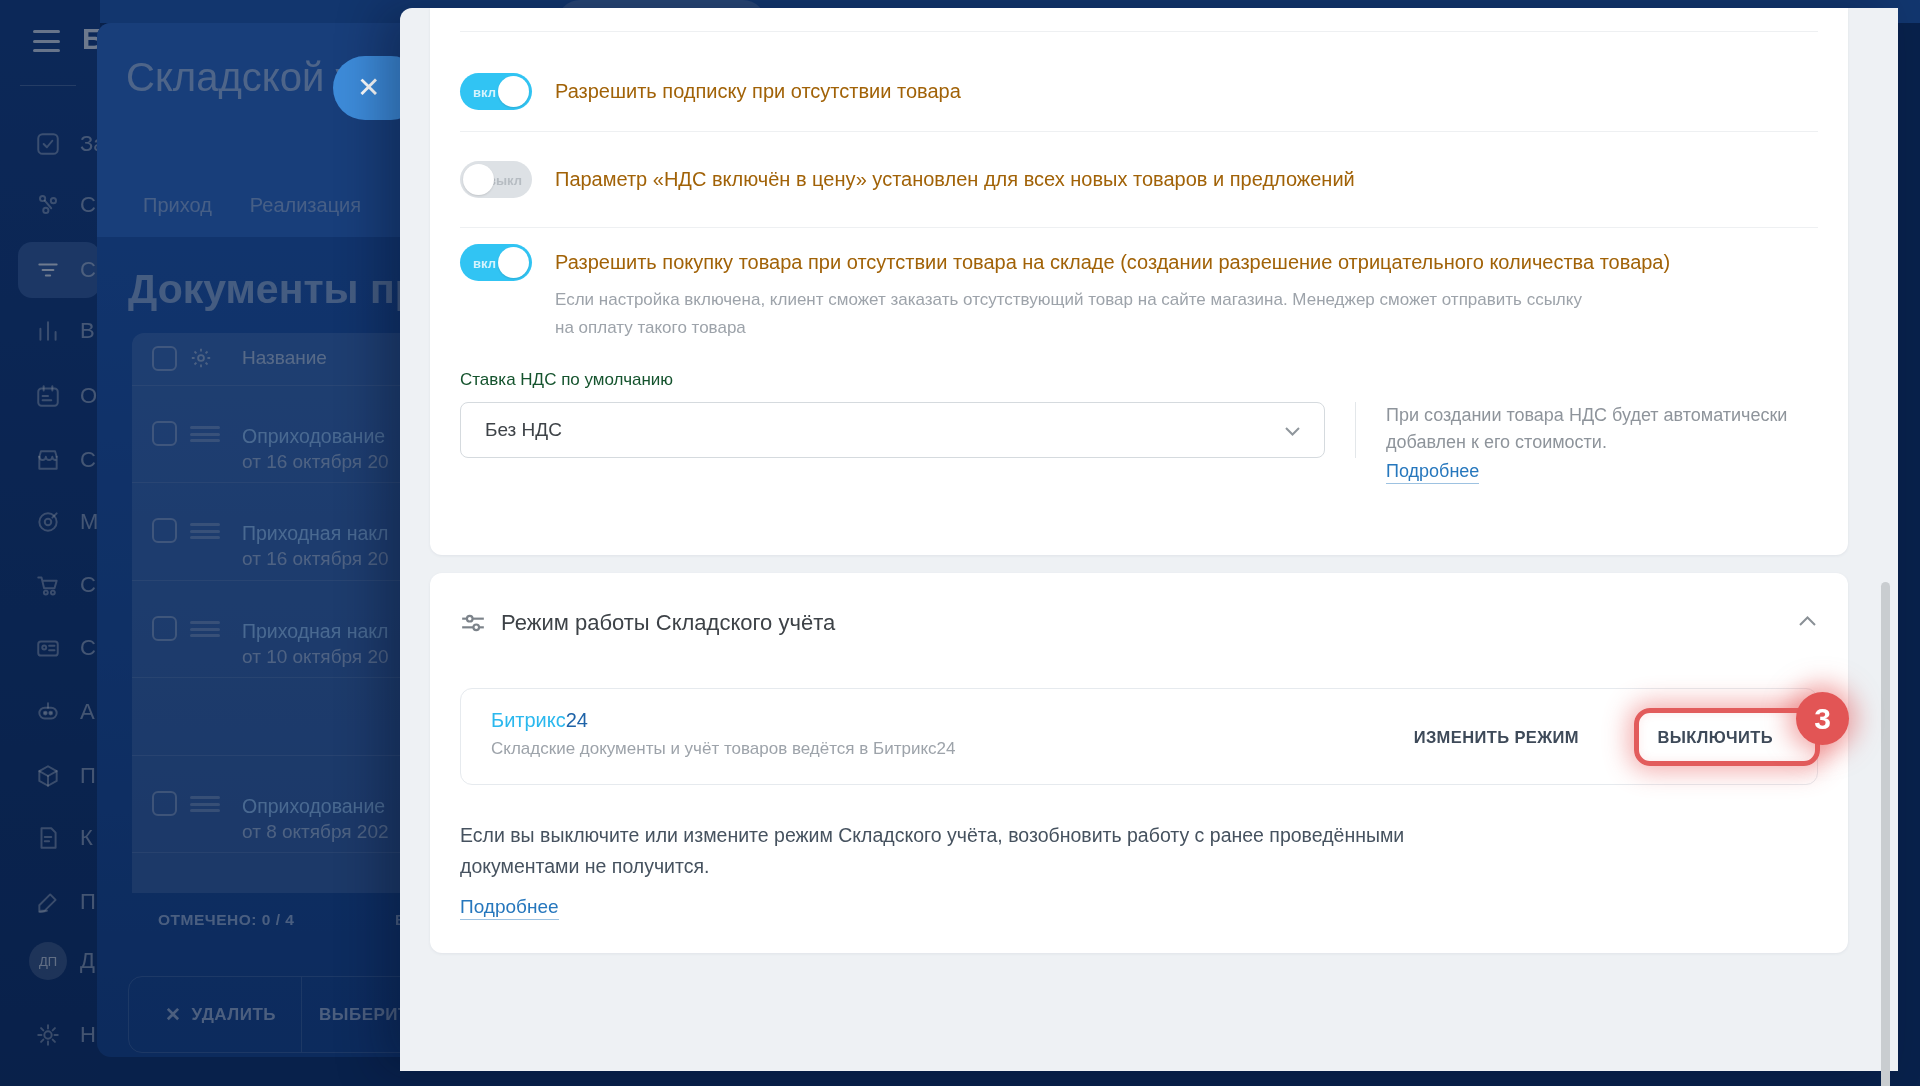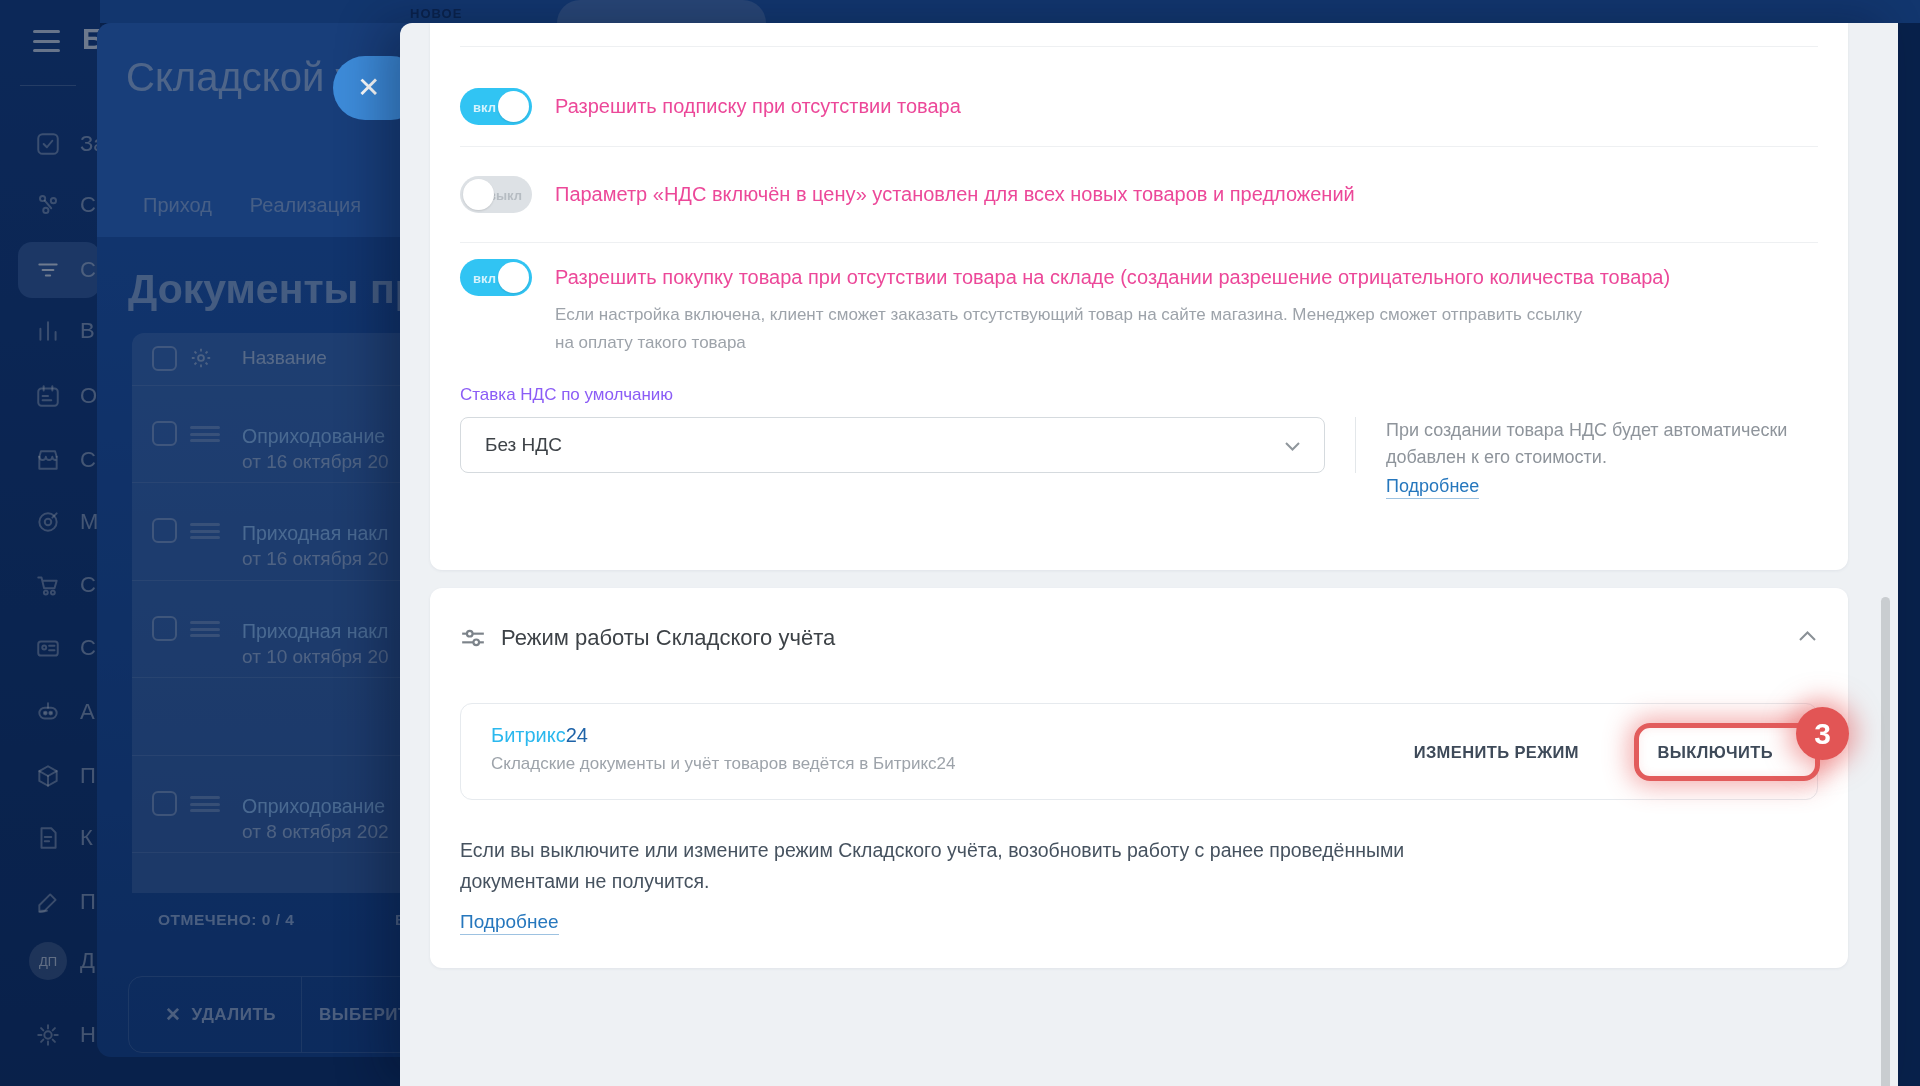--- a/index.html
+++ b/index.html
@@ -51,21 +51,21 @@
   .x-glyph { font-size:19px; font-weight:bold; }
 
   
   .dim { position:absolute; inset:0; background:rgba(8,24,54,0.52); z-index:5; }
 
   
   .close-pill { position:absolute; left:333px; top:56px; width:90px; height:64px; border-radius:32px; background:#3d8bd9; z-index:6; }
   .close-pill .x { position:absolute; left:24px; top:15px; font-size:28px; color:#fff; font-weight:300; }
 
   
-  .panel { position:absolute; left:400px; top:23px; width:1498px; height:1063px; background:#eef1f4; border-top-left-radius:12px; box-shadow:-20px 0 45px rgba(0,10,30,0.3); z-index:10; }
+  .panel { position:absolute; left:400px; top:8px; width:1498px; height:1063px; background:#eef1f4; border-top-left-radius:12px; box-shadow:-20px 0 45px rgba(0,10,30,0.3); z-index:10; }
   .card { position:absolute; left:30px; width:1418px; background:#ffffff; box-shadow:0 1px 3px rgba(60,80,100,0.08); }
   .card1 { top:0; height:547px; border-radius:0 0 12px 12px; padding:0 30px; }
   .card2 { top:565px; height:380px; border-radius:12px; }
 
   .hdiv { height:1px; background:#eef0f2; }
   .card1 .hdiv.first { margin-top:23px; }
   .trow { display:flex; align-items:flex-start; }
   .trow .toggle { flex:0 0 auto; }
   .trow-1 { margin:41px 0 21px; }
   .trow-2 { margin:29px 0 29px; }
@@ -75,24 +75,24 @@
   .toggle.on { background:#31c4f3; }
   .toggle.off { background:#dde1e5; }
   .toggle .knob { position:absolute; top:3px; width:31px; height:31px; border-radius:50%; background:#fff; box-shadow:0 1px 2px rgba(0,0,0,0.12); }
   .toggle.on .knob { right:3px; }
   .toggle.off .knob { left:3px; }
   .toggle .state { position:absolute; top:50%; transform:translateY(-50%); font-size:13px; font-weight:bold; }
   .toggle.on .state { left:13px; color:rgba(255,255,255,0.8); }
   .toggle.off .state { right:10px; color:#b6bcc2; }
 
   .tcontent { margin-left:23px; padding-top:3px; }
-  .tmain { font-size:20px; line-height:30px; color:#ec4899; max-width:1250px; }
+  .tmain { font-size:20px; line-height:30px; color:#a16207; max-width:1250px; }
   .tdesc { margin-top:9px; font-size:17px; line-height:28px; color:#9da3aa; max-width:1040px; }
 
-  .vat-label { margin-top:28px; font-size:17px; color:#8b5cf6; }
+  .vat-label { margin-top:28px; font-size:17px; color:#14532d; }
   .vat-row { margin-top:12px; display:flex; align-items:flex-start; }
   .vat-select { position:relative; width:865px; height:56px; border:1.5px solid #d5dade; border-radius:8px; background:#fff; }
   .vat-select .val { position:absolute; left:24px; top:16px; font-size:19px; color:#3d4247; }
   .vat-select .chev { position:absolute; right:24px; top:24px; width:15px; height:9px; color:#8f969c; }
   .vdivider { width:1px; height:56px; background:#e3e7ea; margin:0 30px; }
   .vat-note { font-size:18px; line-height:27px; color:#8e949b; max-width:430px; }
   .link { color:#2677bd; text-decoration:none; border-bottom:1px solid rgba(38,119,189,0.45); display:inline-block; line-height:24px; }
   .vat-note .link { margin-top:3px; }
 
   .mode-header { position:absolute; left:30px; top:37px; display:flex; align-items:center; gap:15px; }

